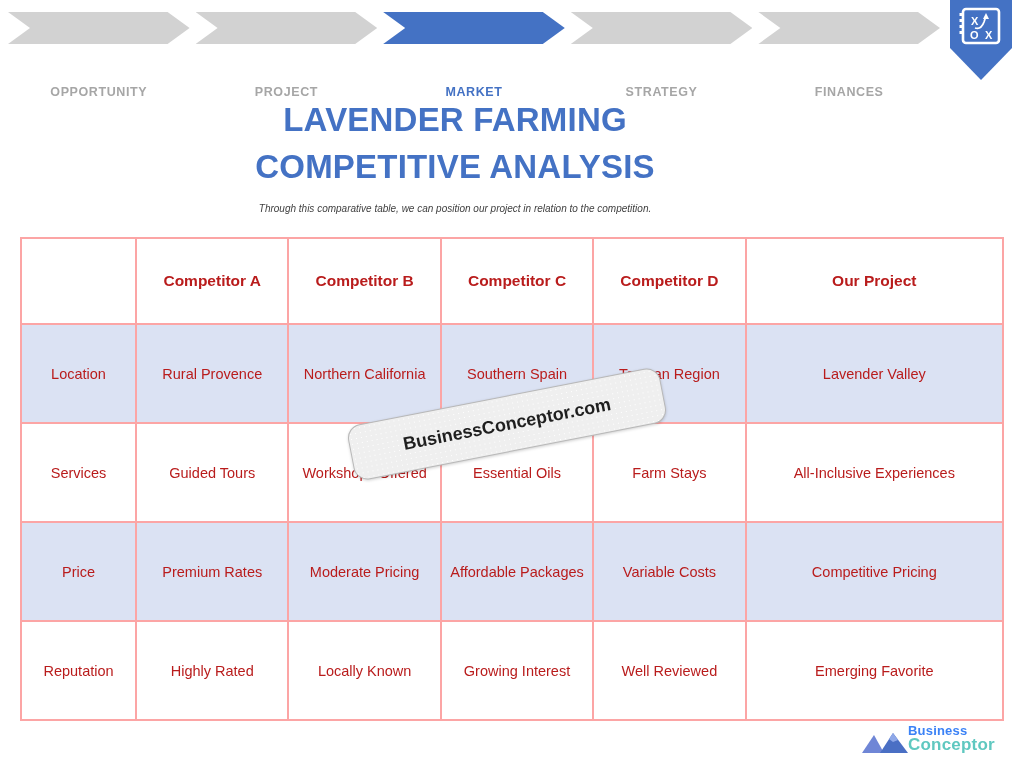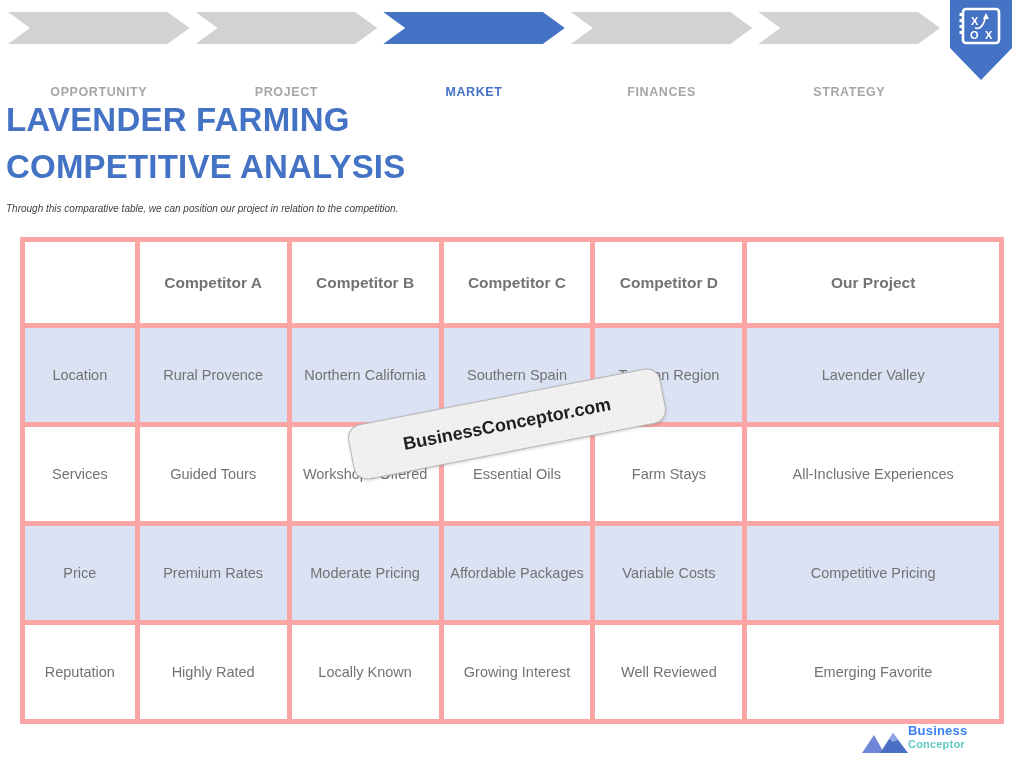--- a/index.html
+++ b/index.html
@@ -76,23 +76,24 @@
     position: absolute;
     right: 12px;
     top: 0;
     width: 62px;
     height: 80px;
   }
 
   
   #title-block {
     position: absolute;
-    left: 6px;
+    left: 13px;
     top: 97px;
     width: 884px;
+    text-align: center;
   }
   #slide-title {
     font-size: 33px;
     font-weight: bold;
     color: #4472c4;
     line-height: 1.42;
     letter-spacing: 0.2px;
   }
   #slide-subtitle {
     margin-top: 12px;
@@ -112,25 +113,25 @@
 
   table#comparison-table {
     width: 984px;
     height: 482px;
     border-collapse: collapse;
     table-layout: fixed;
   }
 
   #comparison-table td,
   #comparison-table th {
-    border: 5px solid #fca5a5;
+    border: 2px solid #fca5a5;
     text-align: center;
     vertical-align: middle;
     font-size: 14.5px;
-    color: #737373;
+    color: #b91c1c;
     padding: 4px 6px;
     font-weight: normal;
   }
 
   #comparison-table th { font-weight: bold; font-size: 15.5px; }
 
   .col-label  { width: 114px; }
   .col-comp   { width: 151px; }
   .col-ours   { width: 255px; }
 
@@ -183,21 +184,21 @@
     top: 2px;
   }
   #brand-line1 {
     font-size: 13px;
     font-weight: bold;
     color: #3b82f6;
     line-height: 13px;
     letter-spacing: 0.2px;
   }
   #brand-line2 {
-    font-size: 11px;
+    font-size: 17px;
     font-weight: bold;
     color: #5fc8c0;
     line-height: 17px;
     margin-top: -1px;
     letter-spacing: 0.2px;
   }
 </style>
 </head>
 <body>
 
@@ -210,22 +211,22 @@
       <div class="chev"></div>
       <div class="chev active"></div>
       <div class="chev"></div>
       <div class="chev"></div>
     </div>
 
     <div class="chev-labels">
       <div class="chev-label">OPPORTUNITY</div>
       <div class="chev-label">PROJECT</div>
       <div class="chev-label active">MARKET</div>
+      <div class="chev-label">STRATEGY</div>
       <div class="chev-label">FINANCES</div>
-      <div class="chev-label">STRATEGY</div>
     </div>
 
     <div id="badge-icon">
       <svg width="62" height="80" viewBox="0 0 62 80">
         <path d="M0 0 H62 V48 L31 80 L0 48 Z" fill="#4472c4"></path>
         <rect x="13" y="9" width="36" height="34" rx="3" fill="none" stroke="#ffffff" stroke-width="2.6"></rect>
         <rect x="9.5" y="13" width="4" height="3" fill="#ffffff"></rect>
         <rect x="9.5" y="19" width="4" height="3" fill="#ffffff"></rect>
         <rect x="9.5" y="25" width="4" height="3" fill="#ffffff"></rect>
         <rect x="9.5" y="31" width="4" height="3" fill="#ffffff"></rect>

